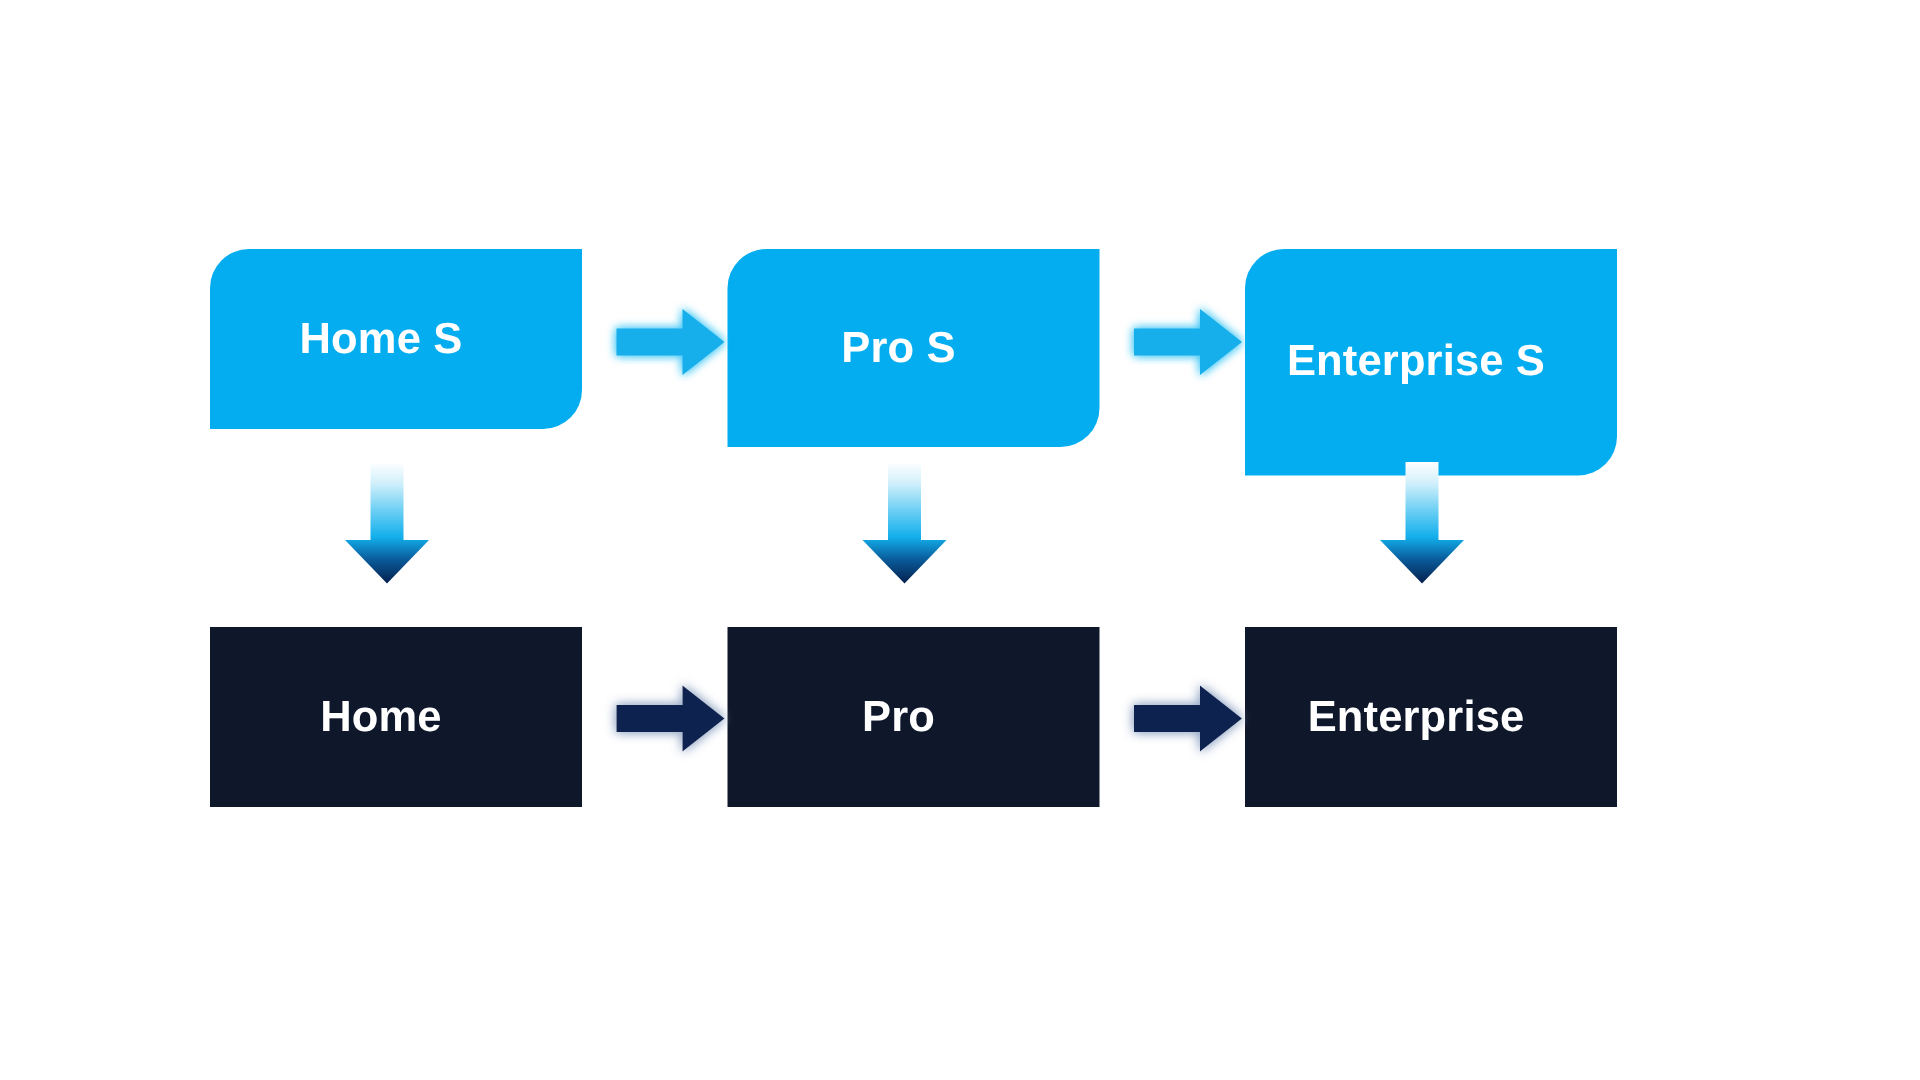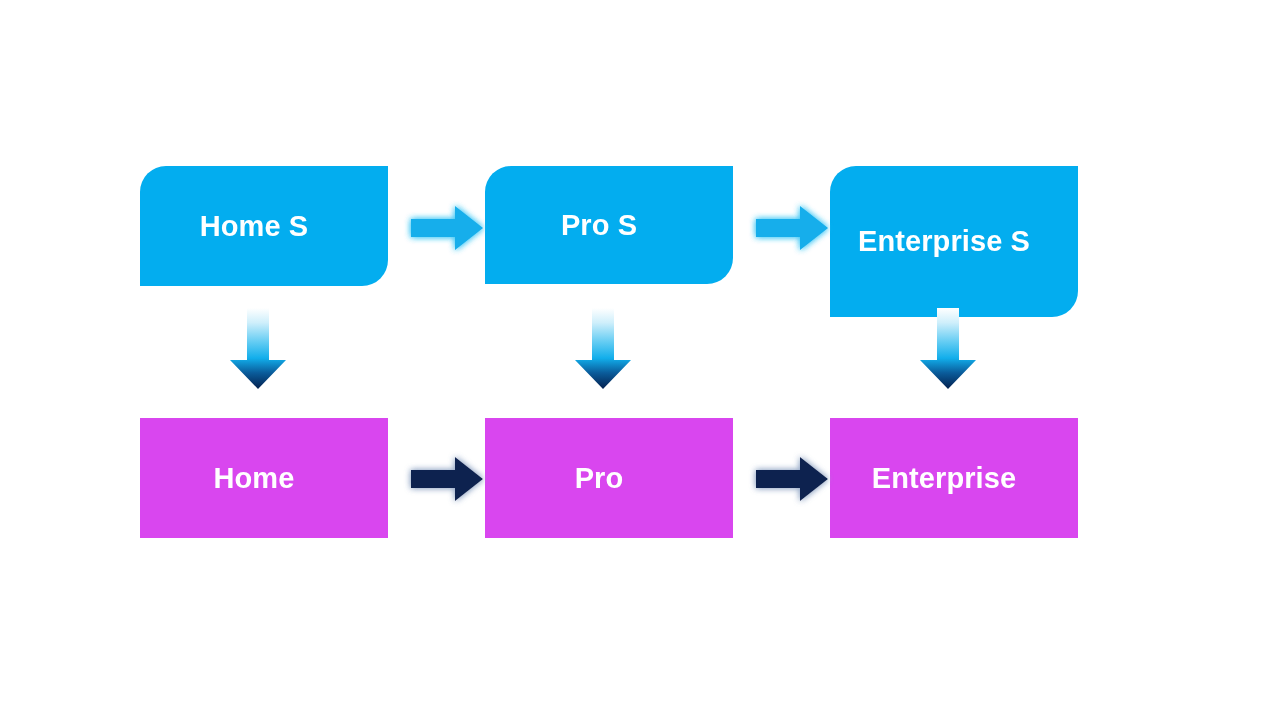--- a/index.html
+++ b/index.html
@@ -42,21 +42,21 @@
   }
 
   
   .node-light {
     background: #03ADEF;
     border-radius: 26px 0 26px 0;
   }
 
   
   .node-dark {
-    background: #d946ef;
+    background: #0f172a;
     border-radius: 0;
   }
 
   
   .node .node-label {
     position: relative;
     left: -18px;
   }
 
   
@@ -106,21 +106,21 @@
           <feMergeNode in="SourceGraphic"></feMergeNode>
         </feMerge>
       </filter>
     </defs>
   </svg>
 
   <div class="node node-light" style="left:140px; top:166px; width:248px; height:120px;">
     <span class="node-label">Home S</span>
   </div>
 
-  <div class="node node-light" style="left:485px; top:166px; width:248px; height:118px;">
+  <div class="node node-light" style="left:485px; top:166px; width:248px; height:132px;">
     <span class="node-label">Pro S</span>
   </div>
 
   <div class="node node-light" style="left:830px; top:166px; width:248px; height:151px;">
     <span class="node-label">Enterprise S</span>
   </div>
 
   <div class="node node-dark" style="left:140px; top:418px; width:248px; height:120px;">
     <span class="node-label">Home</span>
   </div>

